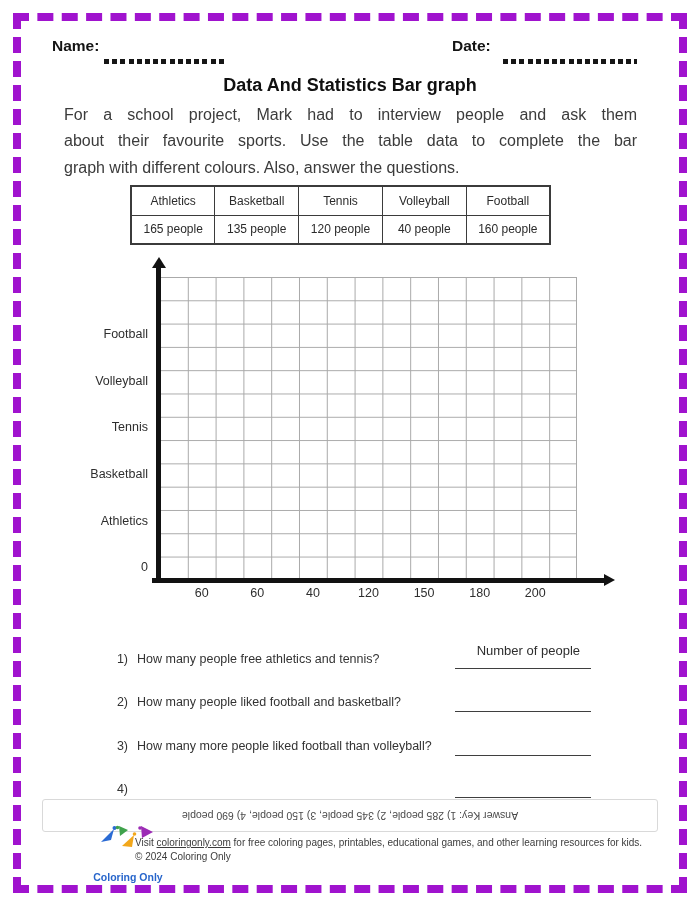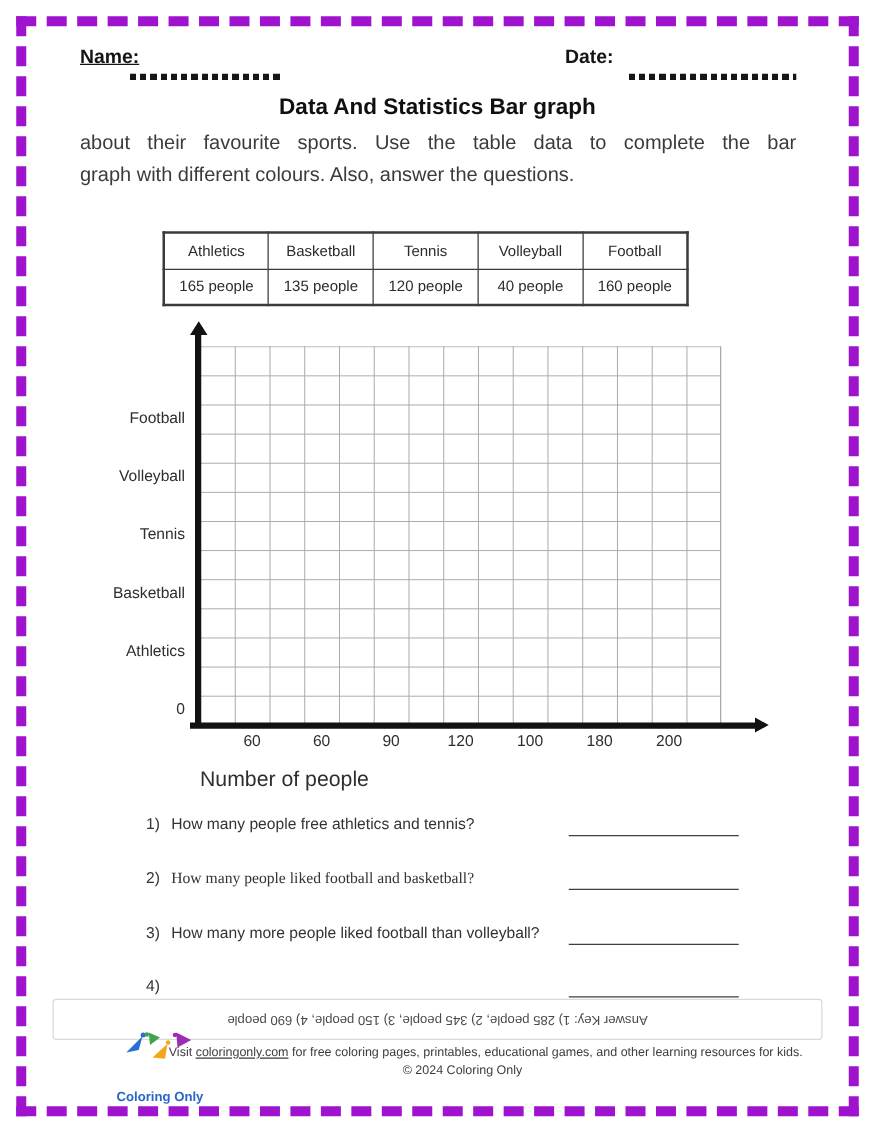--- a/index.html
+++ b/index.html
@@ -46,59 +46,60 @@
     border-left:7px solid transparent; border-right:7px solid transparent;
     border-bottom:11px solid #121212; }
   .x-axis { left:152px; top:578px; width:456px; height:4.5px; background:#121212; }
   .x-arrow { left:604px; top:573.5px; width:0; height:0;
     border-top:6.5px solid transparent; border-bottom:6.5px solid transparent;
     border-left:11px solid #121212; }
   .ylab { left:38px; width:110px; text-align:right;
     font-size:12.5px; color:#2e2e2e; }
   .xlab { width:44px; text-align:center; top:586px;
     font-size:12.5px; color:#2e2e2e; }
-  .axis-caption { left:160px; width:420px; top:614px; text-align:left;
-    font-size:17px; color:#2e2e2e; }
+  .axis-caption { left:160px; width:420px; top:643px; text-align:right;
+    font-size:13px; color:#2e2e2e; }
 
   
   .q-num  { left:108px; width:20px; text-align:right; font-size:12.5px; color:#333; }
   .q-text { left:137px; font-size:12.5px; color:#333; }
   .q-line { left:455px; width:136px; border-bottom:1.6px solid #3f3f3f; height:0; }
 
   
   .answer-box { left:42px; top:799px; width:616px; height:33px;
     border:1px solid #d9d9d9; border-radius:3px; }
   .answer-text { display:block; width:100%; line-height:31px; text-align:center;
     transform:rotate(180deg); font-size:10.5px; color:#4a4a4a; }
 
   
   .logo-wrap { left:88px; top:825px; width:80px; text-align:center; }
   .logo-text { font-size:10.5px; font-weight:700; color:#2765CB; margin-top:18px; }
   .footer-text { left:135px; top:836px; width:470px;
     font-size:10px; line-height:13.5px; color:#3c3c3c; }
   .footer-line1 { white-space:nowrap; text-align:center; }
-  .footer-line2 { text-align:center; }
+  .footer-line2 { text-align:left; }
   .link { text-decoration:underline; cursor:pointer; }
 </style>
 </head>
 <body>
 
 <div class="page">
 
   <div class="frame"></div>
 
-  <div class="abs field-label" style="left:64px; top:37px;text-decoration:underline;">Name:</div>
+  <div class="abs field-label" style="left:52px; top:37px;">Name:</div>
   <div class="abs dotted-line" style="left:104px; top:59px; width:120px;"></div>
 
   <div class="abs field-label" style="left:452px; top:37px;">Date:</div>
   <div class="abs dotted-line" style="left:503px; top:59px; width:134px;"></div>
 
   <div class="abs page-title">Data And Statistics Bar graph</div>
 
   <div class="abs instructions">
+    <div class="just">For a school project, Mark had to interview people and ask them</div>
     <div class="just">about their favourite sports. Use the table data to complete the bar</div>
     <div>graph with different colours. Also, answer the questions.</div>
   </div>
 
   <table class="abs data-table">
     <tbody>
         <tr>
       <td>Athletics</td>
       <td>Basketball</td>
       <td>Tennis</td>
@@ -123,34 +124,34 @@
 
   <div class="abs ylab" style="top:327px;">Football</div>
   <div class="abs ylab" style="top:374px;">Volleyball</div>
   <div class="abs ylab" style="top:420px;">Tennis</div>
   <div class="abs ylab" style="top:467px;">Basketball</div>
   <div class="abs ylab" style="top:514px;">Athletics</div>
   <div class="abs ylab" style="top:560px;">0</div>
 
   <div class="abs xlab" style="left:179.7px;">60</div>
   <div class="abs xlab" style="left:235.3px;">60</div>
-  <div class="abs xlab" style="left:290.9px;">90</div>
+  <div class="abs xlab" style="left:290.9px;">40</div>
   <div class="abs xlab" style="left:346.5px;">120</div>
-  <div class="abs xlab" style="left:402.1px;">100</div>
+  <div class="abs xlab" style="left:402.1px;">150</div>
   <div class="abs xlab" style="left:457.7px;">180</div>
   <div class="abs xlab" style="left:513.3px;">200</div>
 
   <div class="abs axis-caption">Number of people</div>
 
   <div class="abs q-num" style="top:652px;">1)</div>
   <div class="abs q-text" style="top:652px;">How many people free athletics and tennis?</div>
   <div class="abs q-line" style="top:668px;"></div>
 
   <div class="abs q-num" style="top:695px;">2)</div>
-  <div class="abs q-text" style="top:695px;font-family:Liberation Serif, serif;">How many people liked football and basketball?</div>
+  <div class="abs q-text" style="top:695px;">How many people liked football and basketball?</div>
   <div class="abs q-line" style="top:711px;"></div>
 
   <div class="abs q-num" style="top:739px;">3)</div>
   <div class="abs q-text" style="top:739px;">How many more people liked football than volleyball?</div>
   <div class="abs q-line" style="top:755px;"></div>
 
   <div class="abs q-num" style="top:782px;">4)</div>
   <div class="abs q-line" style="top:797px;"></div>
 
   <div class="abs answer-box">

